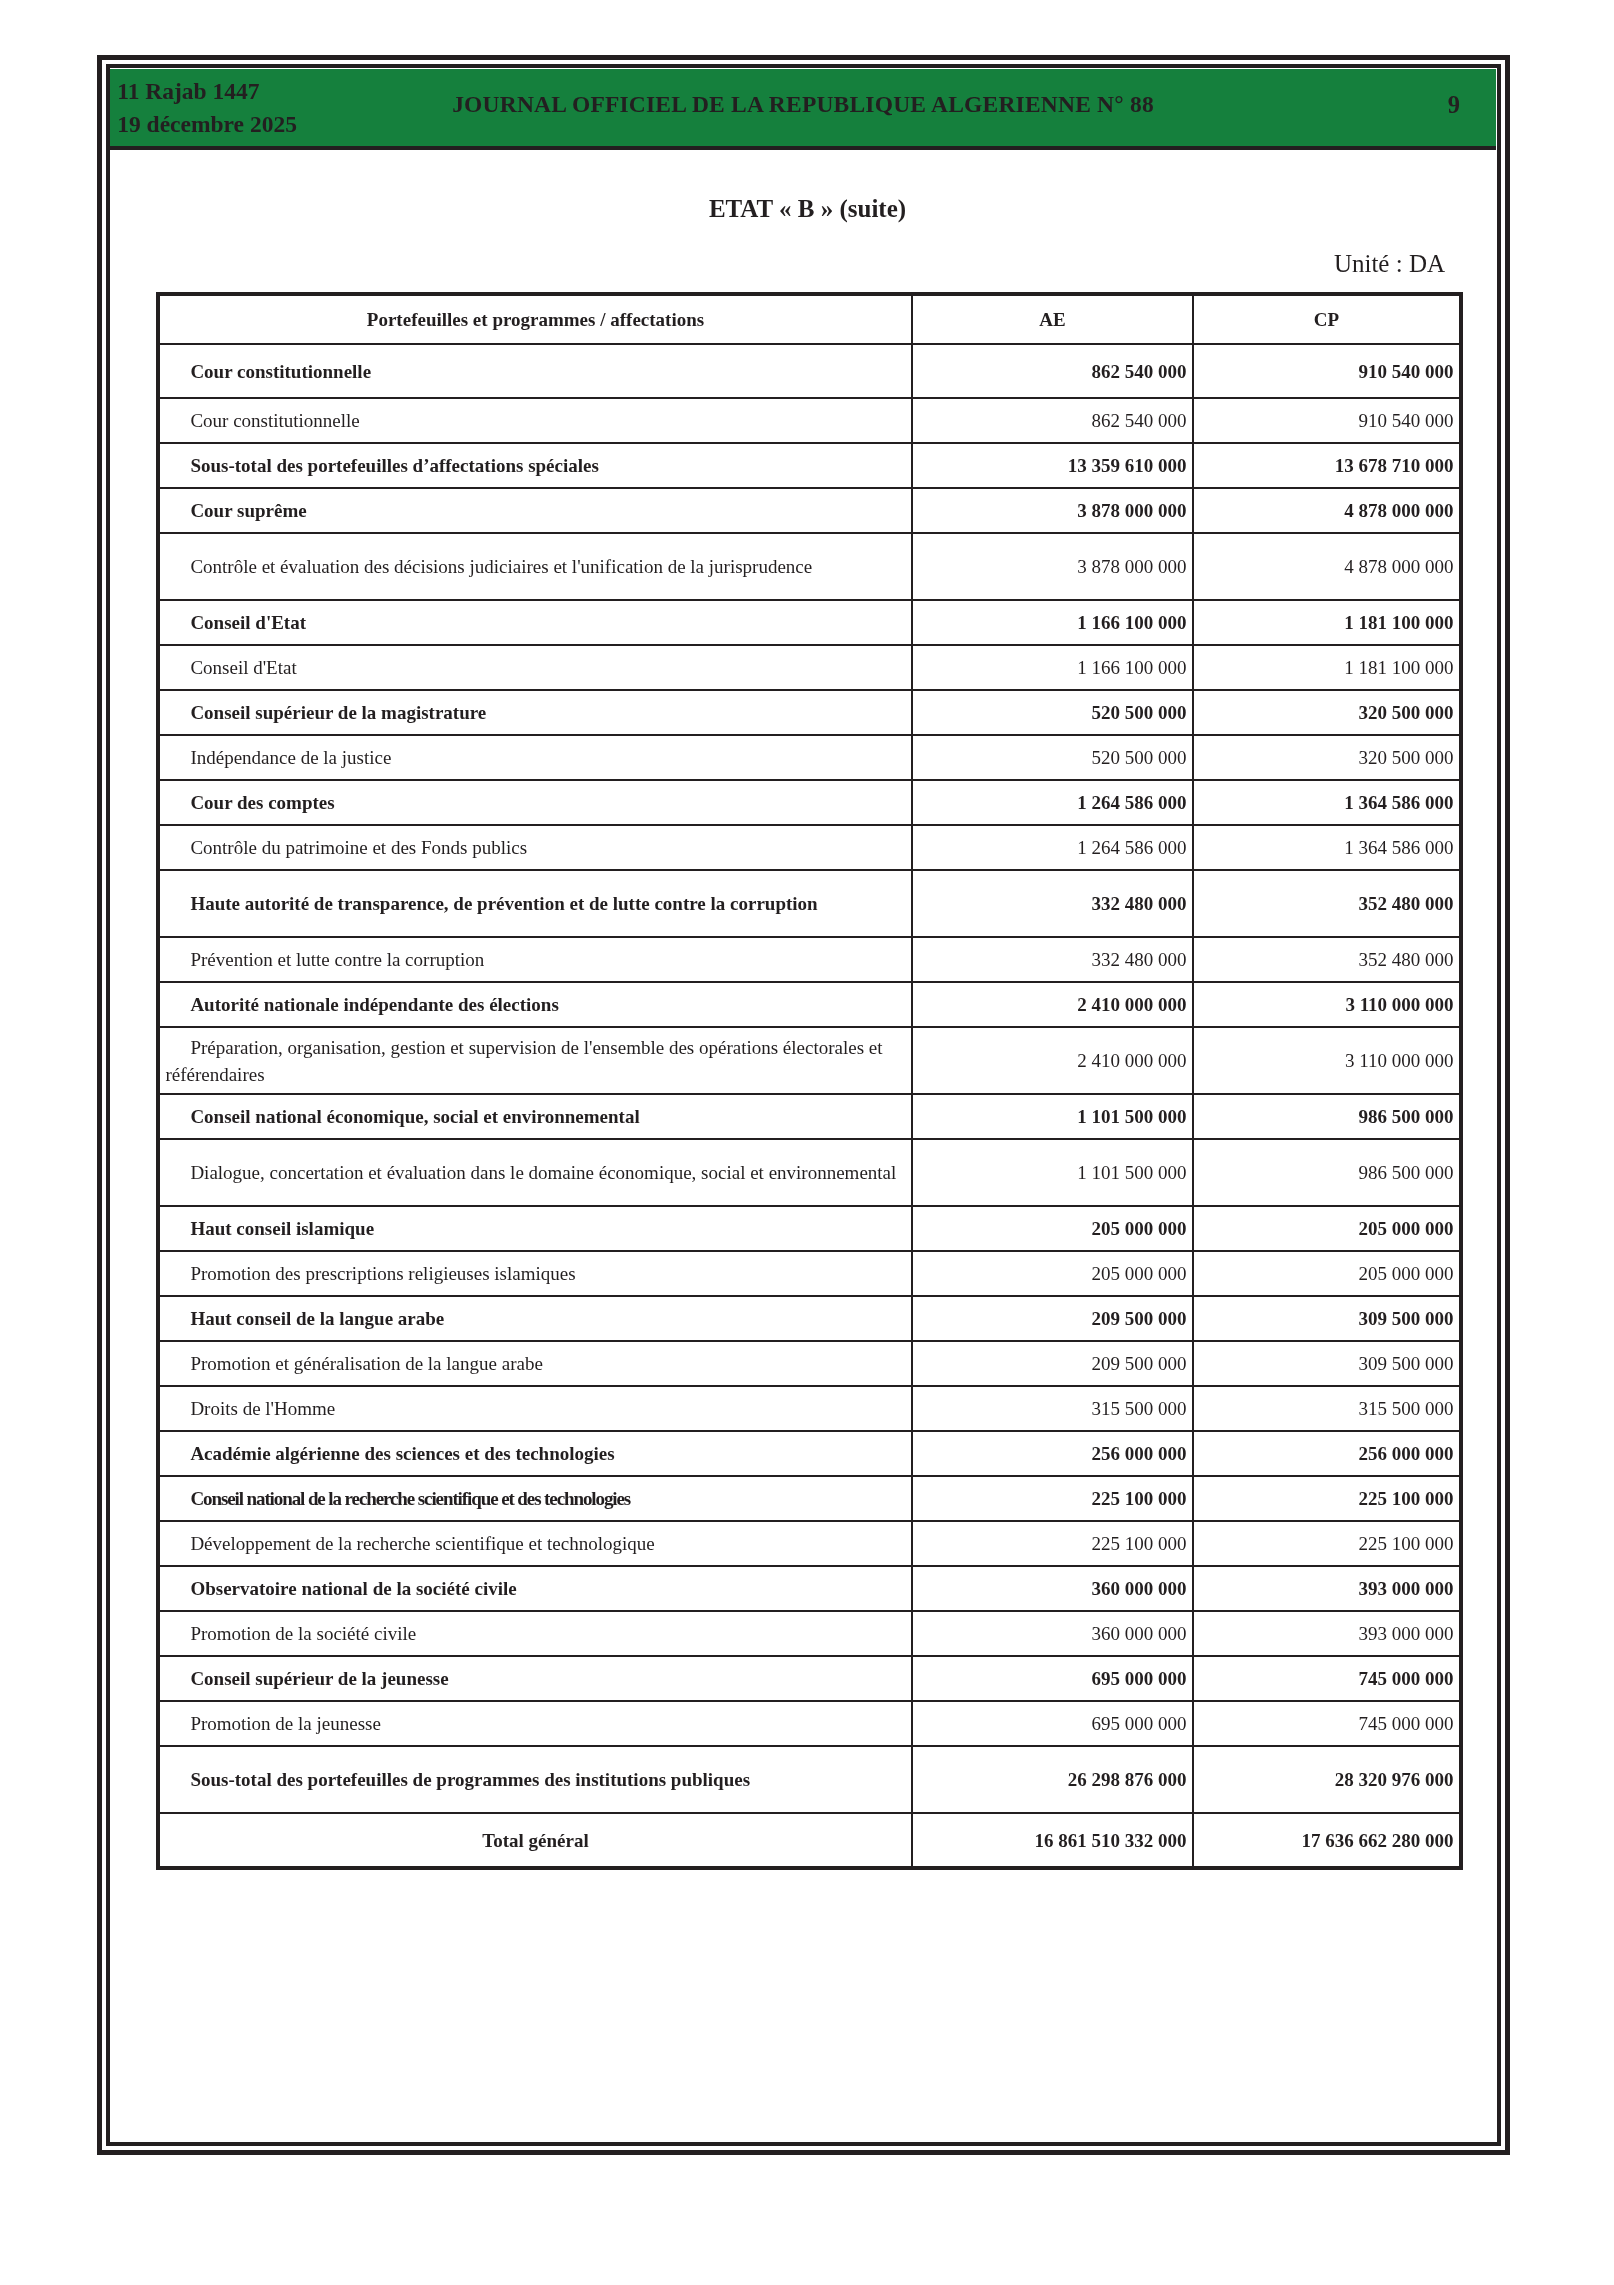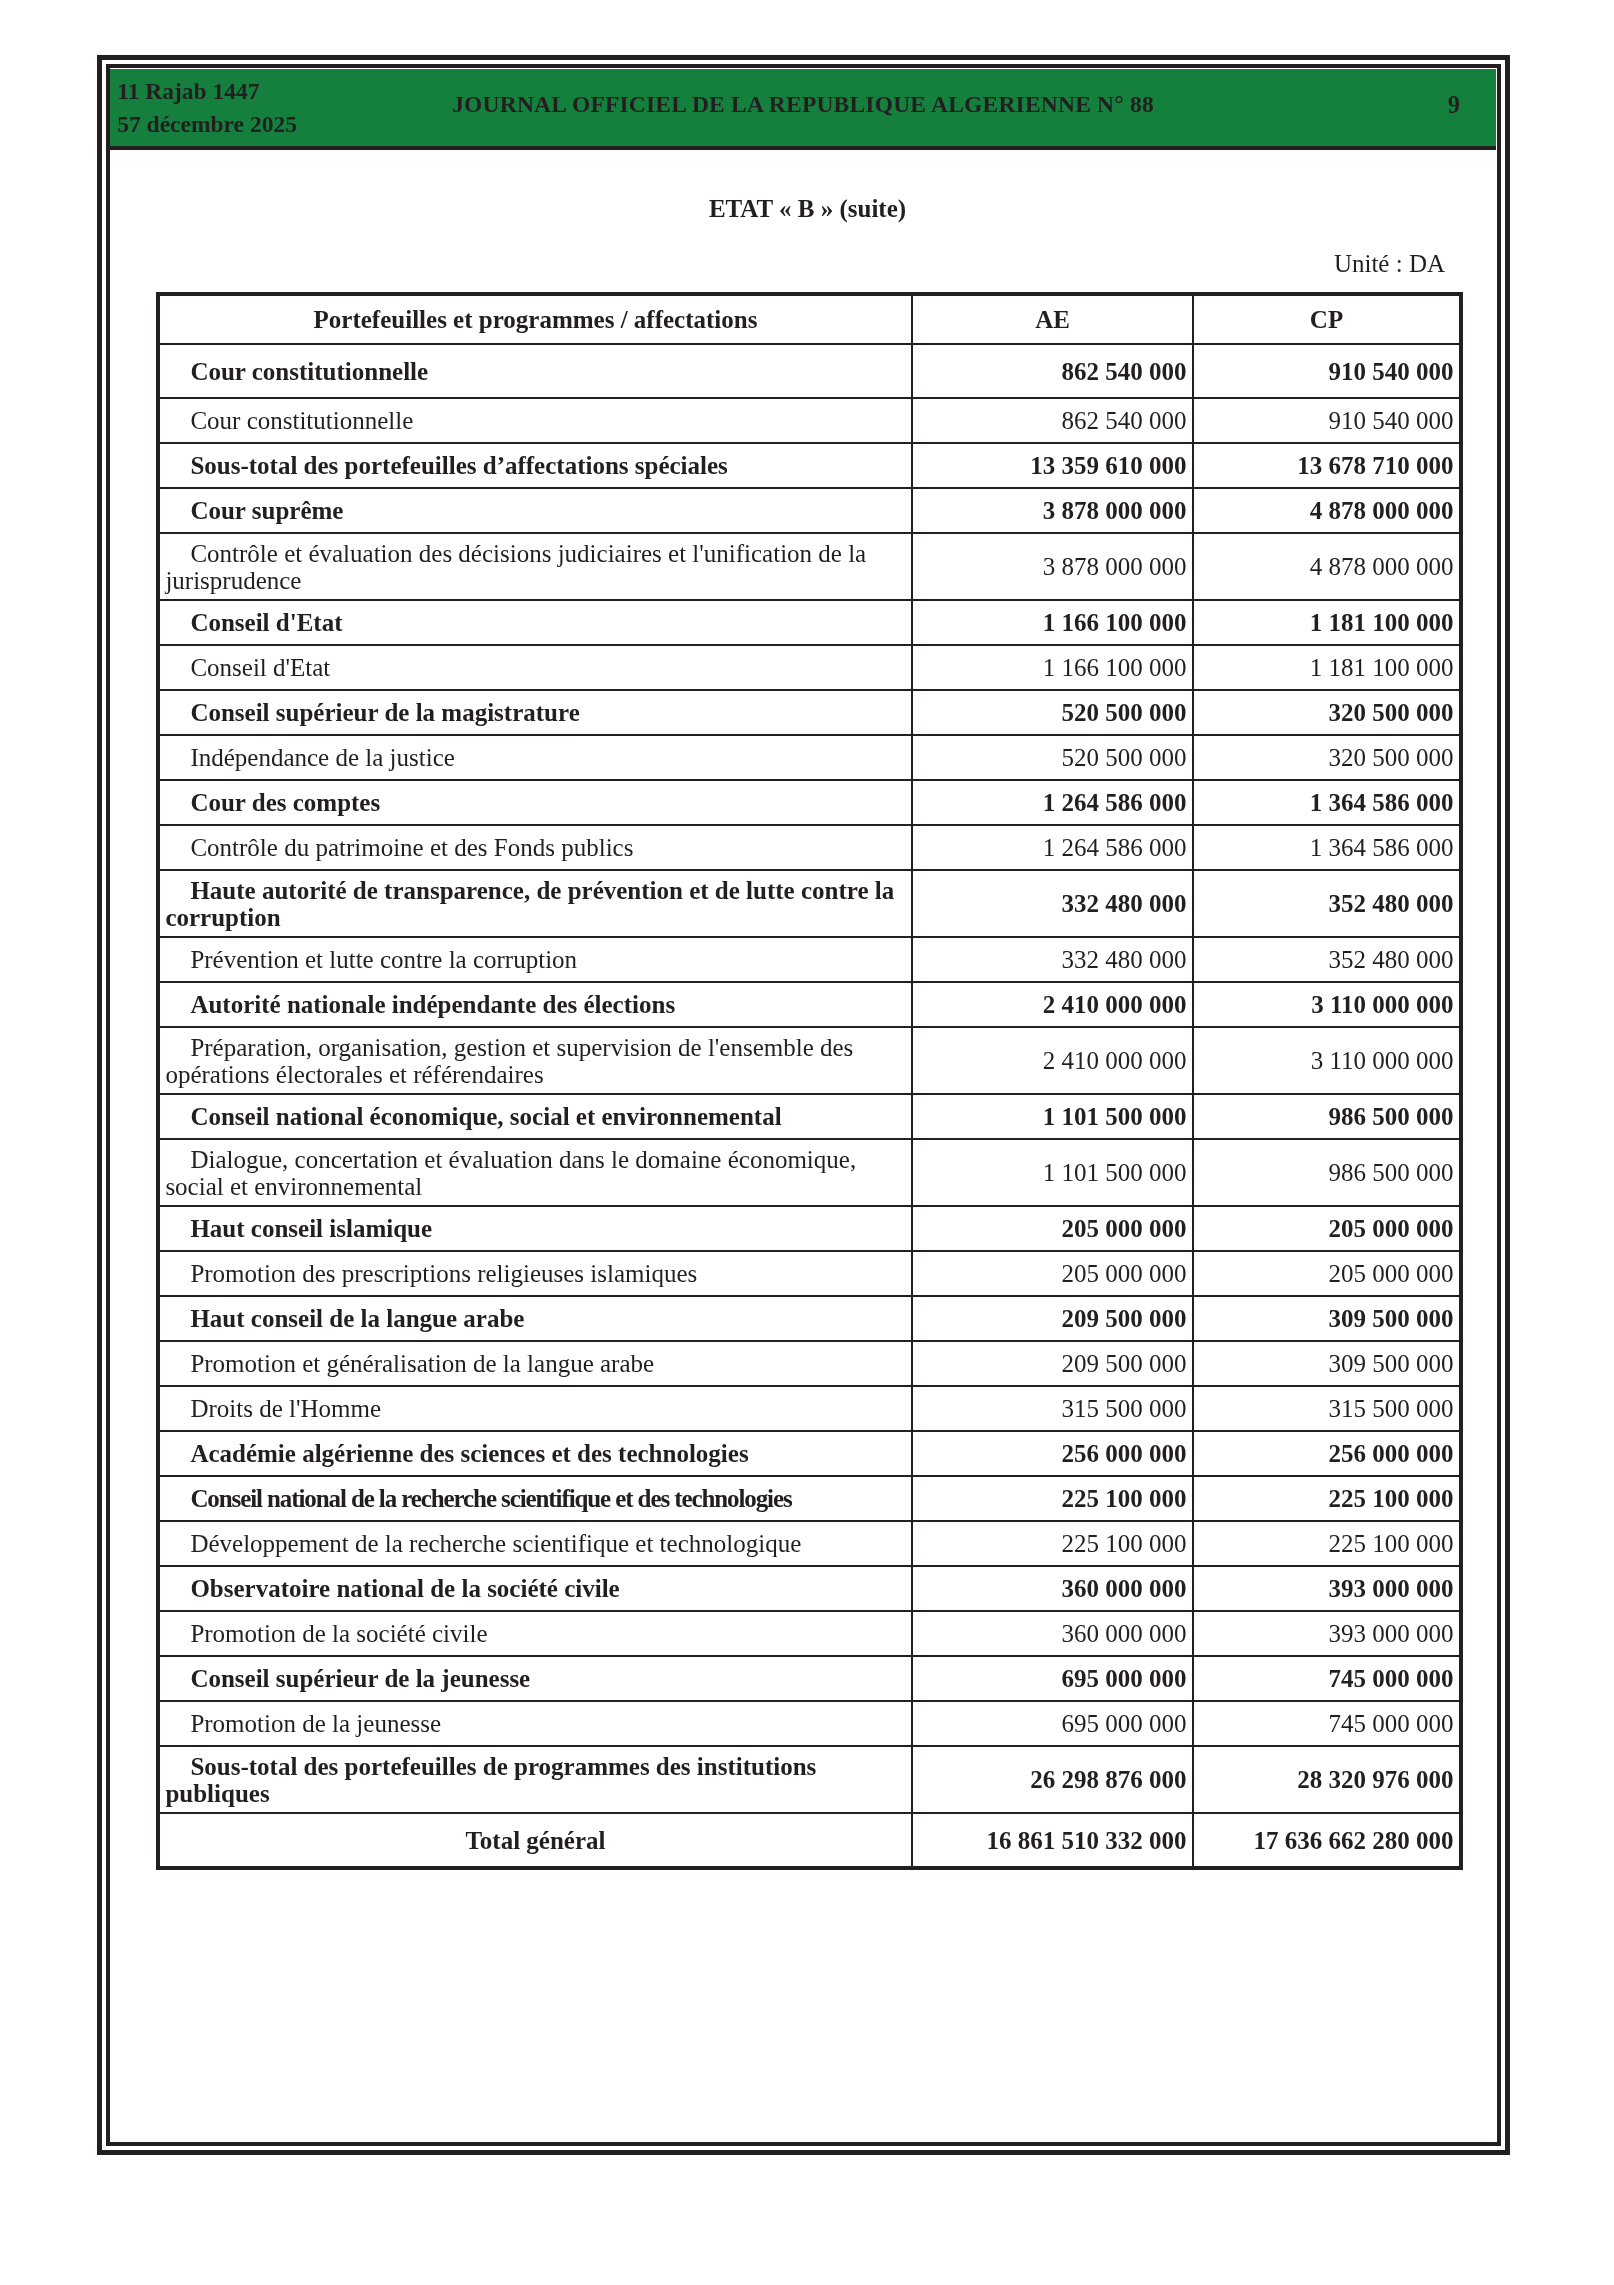--- a/index.html
+++ b/index.html
@@ -15,21 +15,21 @@
     .hdr-date.l1 { top: 9px; }
     .hdr-date.l2 { top: 42px; }
     .hdr-title { position: absolute; left: 0; right: 0; top: 22px; text-align: center;
                  font-weight: bold; font-size: 23.5px; letter-spacing: 0.2px; }
     .hdr-page { position: absolute; right: 36px; top: 22px; font-weight: bold; font-size: 24.4px; }
     .doc-title { position: absolute; left: 0; width: 1615px; top: 195px; text-align: center;
                  font-weight: bold; font-size: 25px; }
     .unit { position: absolute; right: 170px; top: 250px; font-size: 25px; }
 
     table.budget { position: absolute; left: 156px; top: 292px; width: 1303px;
-                   border-collapse: collapse; table-layout: fixed; font-size: 25px; border-radius: 9px; }
+                   border-collapse: collapse; table-layout: fixed; font-size: 19px; border-radius: 9px; }
     table.budget td, table.budget th { border: 2.7px solid #231f20; padding: 0 5.4px;
                    vertical-align: middle; line-height: 29px; }
     table.budget th { font-weight: bold; text-align: center; height: 47px; }
     table.budget { border: 4.5px solid #231f20; }
     col.c1 { width: 754px; } col.c2 { width: 281px; } col.c3 { width: 268px; }
     td.lbl { text-align: left; padding-left: 1.8px; }
     td.lbl .txt { text-indent: 25px; display: block; }
     td.num { text-align: right; padding-right: 3.6px; white-space: nowrap; }
     tr.bold td { font-weight: bold; }
     tr.r1 td { height: 43px; }
@@ -39,21 +39,21 @@
     tr.total td.lbl .txt { text-indent: 0; }
   </style>
 </head>
 <body>
 
 <div class="frame-outer"></div>
 <div class="frame-inner"></div>
 
 <div class="header-band">
   <div class="hdr-date l1">11 Rajab 1447</div>
-  <div class="hdr-date l2">57 décembre 2025</div>
+  <div class="hdr-date l2">19 décembre 2025</div>
   <div class="hdr-title">JOURNAL OFFICIEL DE LA REPUBLIQUE ALGERIENNE N° 88</div>
   <div class="hdr-page">9</div>
 </div>
 
 <div class="doc-title">ETAT « B » (suite)</div>
 <div class="unit">Unité : DA</div>
 
 <table class="budget">
   <colgroup>
       <col class="c1">

